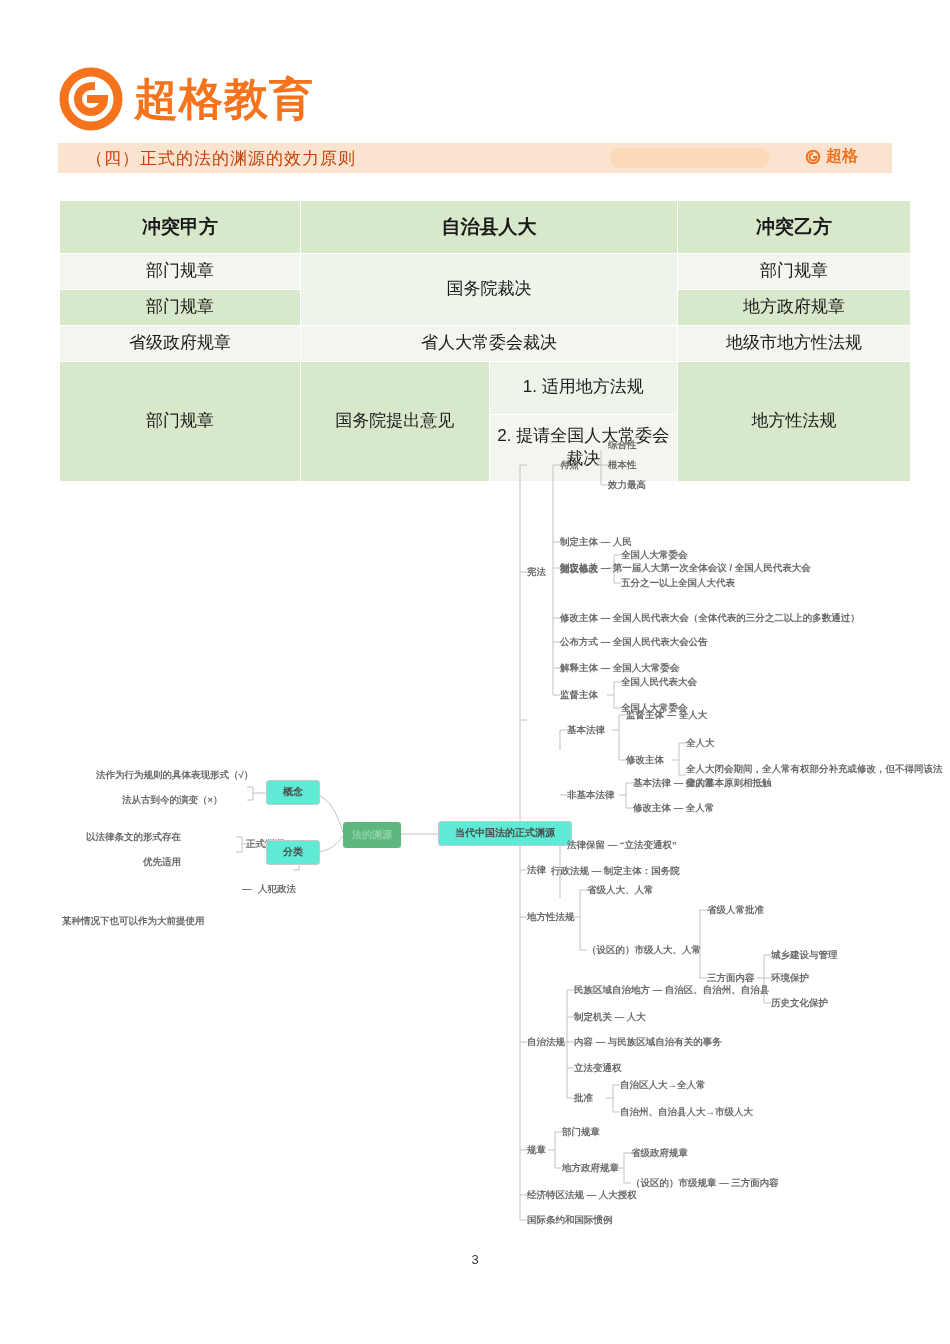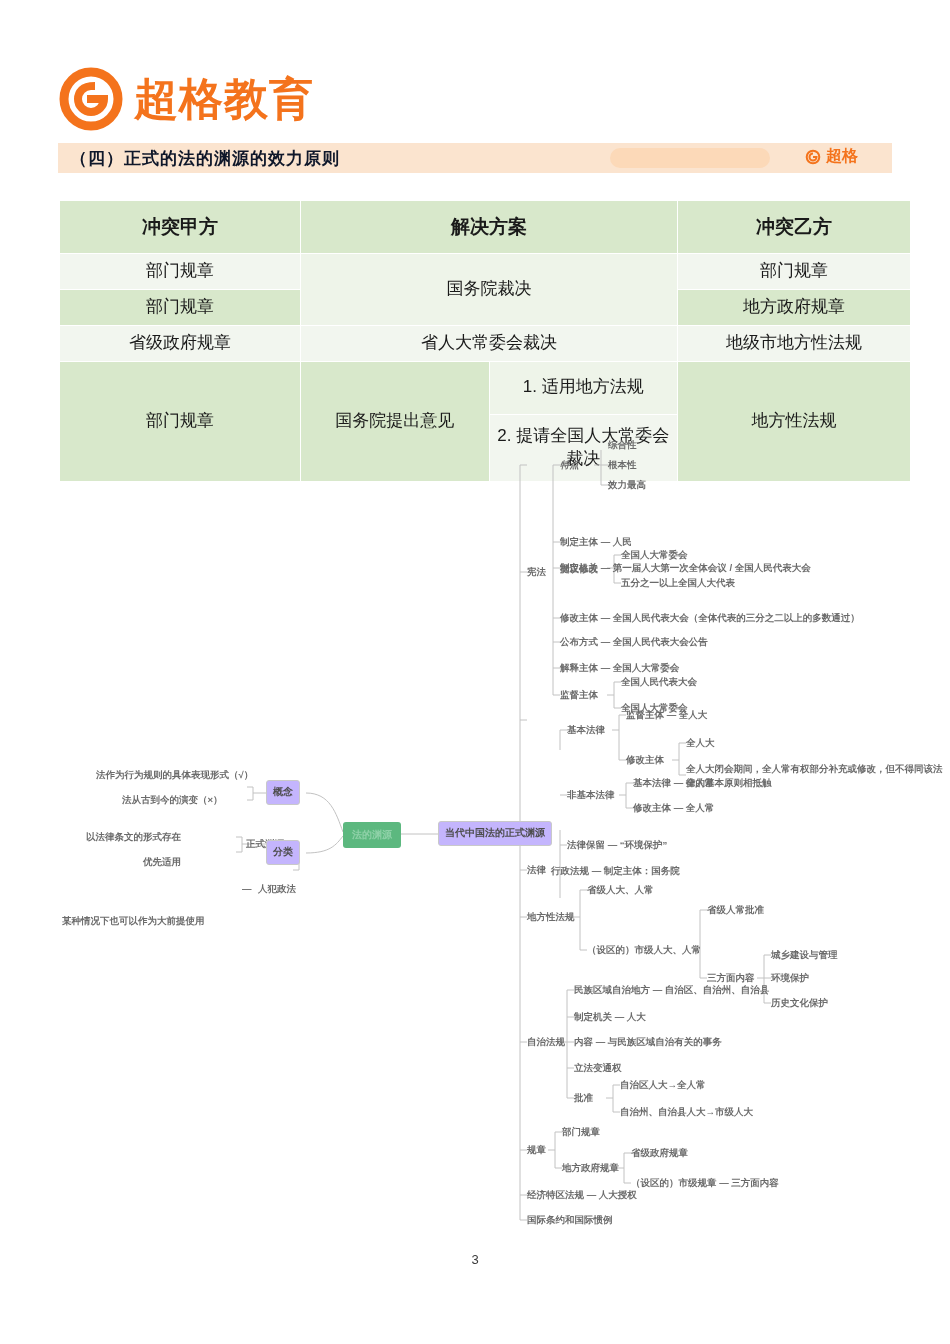--- a/index.html
+++ b/index.html
@@ -17,21 +17,21 @@
   .logo-mark{width:66px;height:66px;position:relative;}
   .logo-text{font-size:44px;font-weight:bold;color:#f4731c;letter-spacing:1px;line-height:1;}
 
   
   .title-bar{
     position:absolute;left:58px;top:143px;width:834px;height:30px;
     background:#fbe4cf;
     display:flex;align-items:center;
   }
   .title-text{
-    font-size:17px;font-weight:bold;color:#0f172a;padding-left:12px;letter-spacing:1px;
+    font-size:17px;font-weight:normal;color:#c2410c;padding-left:28px;letter-spacing:1px;
   }
   .title-pill{
     position:absolute;left:610px;top:148px;width:160px;height:20px;border-radius:10px;
     background:#fcd9b8;
   }
   .wm{
     position:absolute;left:805px;top:146px;display:flex;align-items:center;gap:5px;
     color:#f4731c;font-weight:bold;font-size:16px;white-space:nowrap;
   }
   .wm-mark{width:16px;height:16px;position:relative;flex:0 0 auto;}
@@ -64,22 +64,22 @@
     position:absolute;
     font-size:9.5px;
     font-weight:bold;
     color:#6b6b6b;
     white-space:nowrap;
     line-height:1.45;
     font-family:"Liberation Sans","DejaVu Sans",sans-serif;
   }
   .node.wrap{white-space:normal;width:340px;}
   .boxed{
-    border:1px solid #c9c9c9;background:#c4b5fd;border-radius:3px;
-    padding:4px 6px;color:#4d4d4d;font-size:10px;
+    border:1px solid #c9c9c9;background:#5eead4;border-radius:3px;
+    padding:4px 16px;color:#4d4d4d;font-size:10px;
   }
   .green-node{
     position:absolute;background:#5cb87f;border-radius:3px;
     color:#8fd1a8;font-size:10px;font-weight:bold;
     padding:6px 9px;white-space:nowrap;
   }
 
   
   .page-num{
     position:absolute;left:0;top:1252px;width:950px;text-align:center;
@@ -114,21 +114,21 @@
         <path d="M8 4.5 A3.5 3.5 0 1 0 11.5 8 L8 8" fill="none" stroke="#f4731c" stroke-width="2"></path>
       </svg>
     </span>
     <span>超格</span>
   </div>
 
   <table class="tbl">
     <tbody>
       <tr>
         <td class="hdr" style="width:232px">冲突甲方</td>
-        <td class="hdr" colspan="2" style="width:368px">解决方案</td>
+        <td class="hdr" colspan="2" style="width:368px">自治县人大</td>
         <td class="hdr" style="width:224px">冲突乙方</td>
       </tr>
       <tr>
         <td class="g-pale big">部门规章</td>
         <td class="g-light big" colspan="2" rowspan="2">国务院裁决</td>
         <td class="g-pale big">部门规章</td>
       </tr>
       <tr>
         <td class="g-dark big">部门规章</td>
         <td class="g-dark big">地方政府规章</td>
@@ -306,21 +306,21 @@
 
     <div class="node" style="left:527px;top:413px;">法律</div>
     <div class="node" style="left:567px;top:273px;">基本法律</div>
     <div class="node" style="left:626px;top:258px;">监督主体 — 全人大</div>
     <div class="node" style="left:626px;top:303px;">修改主体</div>
     <div class="node" style="left:686px;top:286px;">全人大</div>
     <div class="node wrap" style="left:686px;top:312px;width:260px;">全人大闭会期间，全人常有权部分补充或修改，但不得同该法律的基本原则相抵触</div>
     <div class="node" style="left:567px;top:338px;">非基本法律</div>
     <div class="node" style="left:633px;top:326px;">基本法律 — 全人常</div>
     <div class="node" style="left:633px;top:351px;">修改主体 — 全人常</div>
-    <div class="node" style="left:567px;top:388px;">法律保留 — “环境保护”</div>
+    <div class="node" style="left:567px;top:388px;">法律保留 — “立法变通权”</div>
 
     <div class="node" style="left:527px;top:413px;opacity:0;"></div>
     <div class="node" style="left:527px;top:414px;padding-left:24px;">行政法规 — 制定主体：国务院</div>
 
     <div class="node" style="left:527px;top:460px;">地方性法规</div>
     <div class="node" style="left:587px;top:433px;">省级人大、人常</div>
     <div class="node" style="left:587px;top:493px;">（设区的）市级人大、人常</div>
     <div class="node" style="left:707px;top:453px;">省级人常批准</div>
     <div class="node" style="left:707px;top:521px;">三方面内容</div>
     <div class="node" style="left:771px;top:498px;">城乡建设与管理</div>

